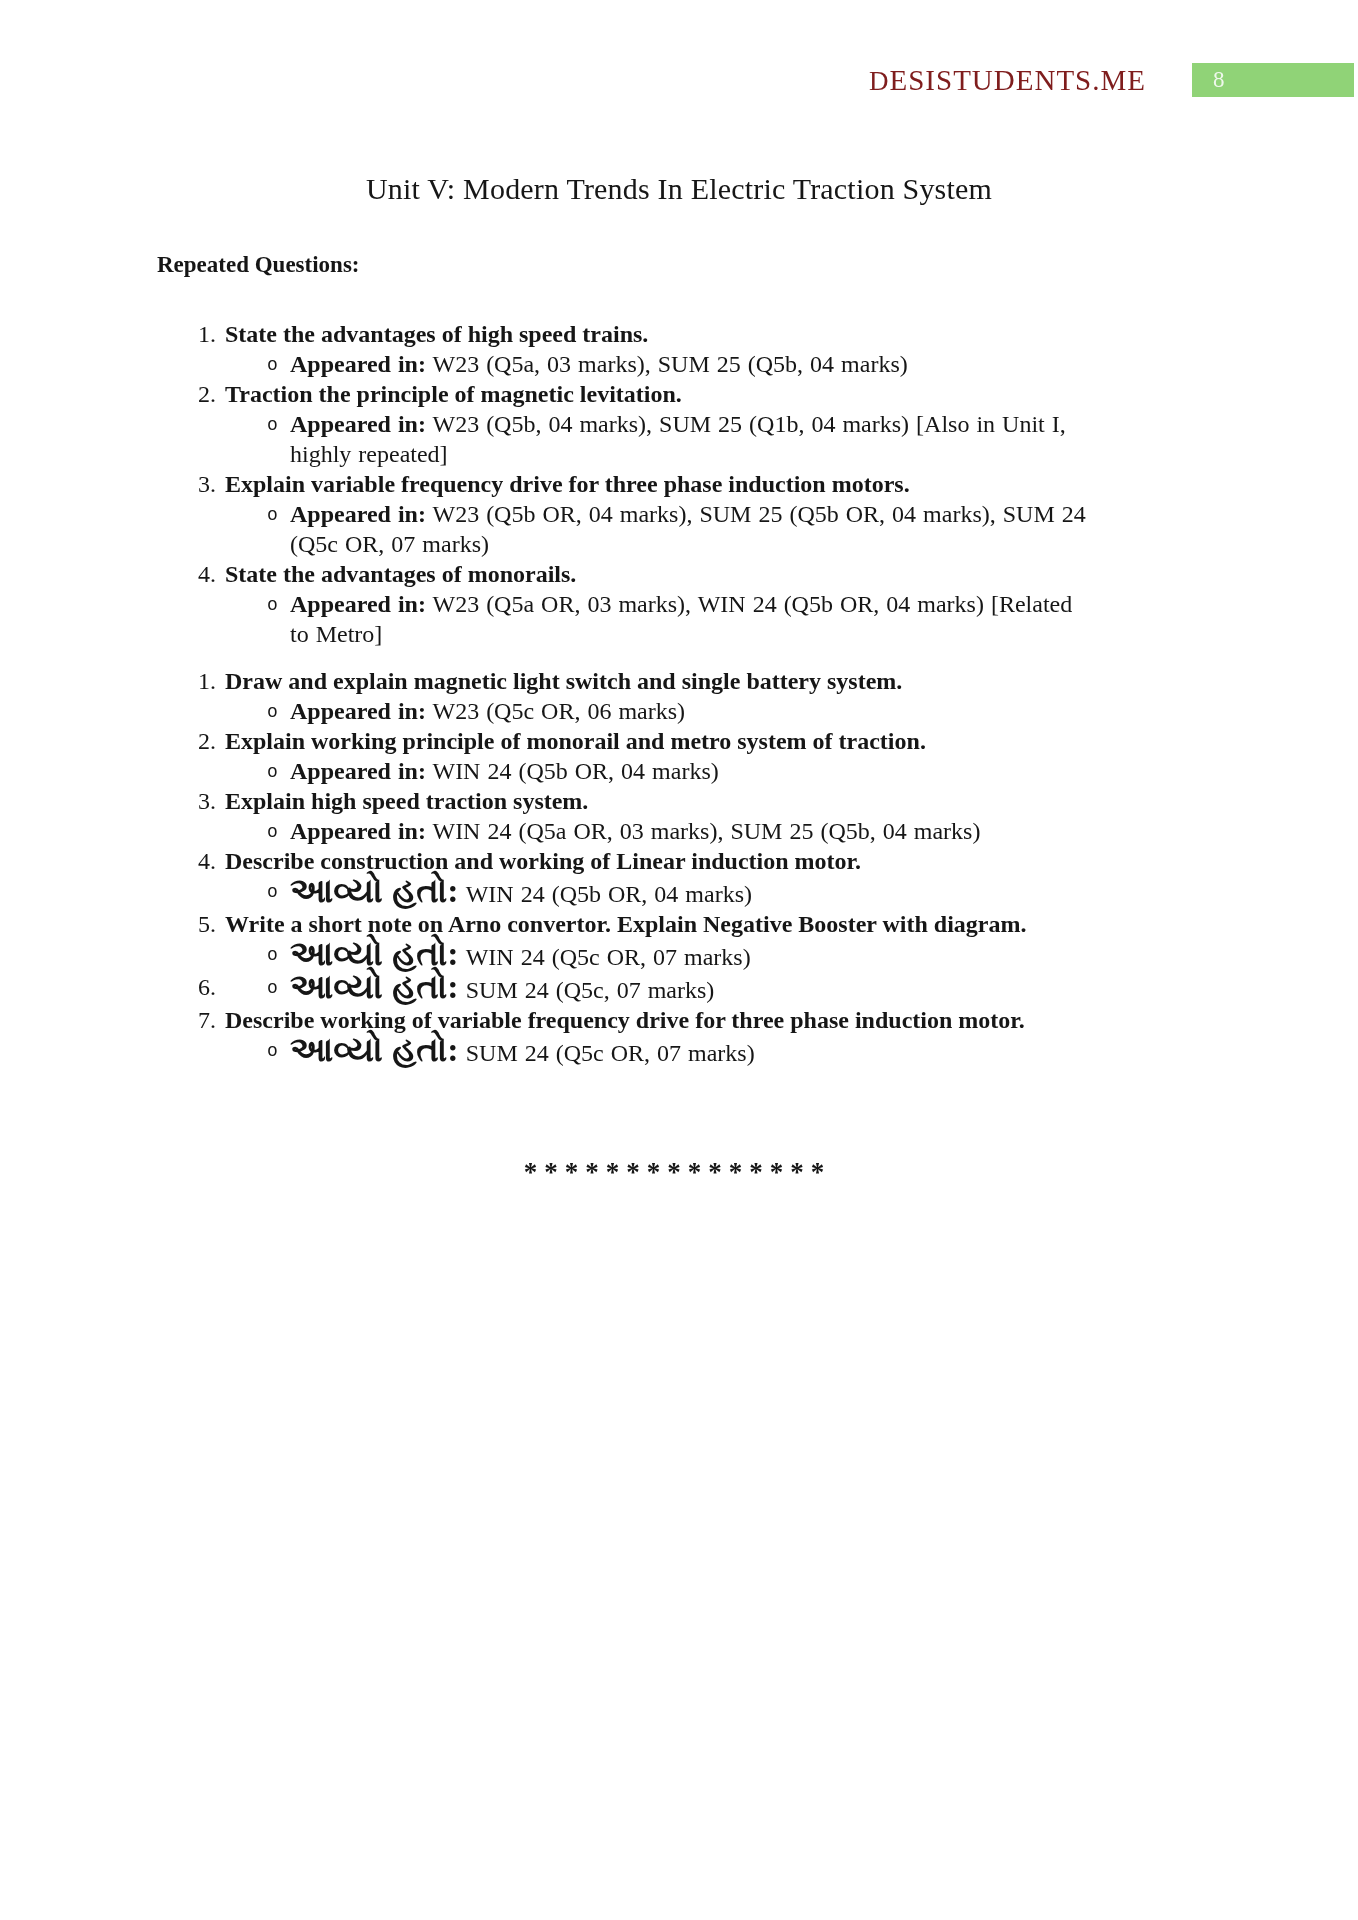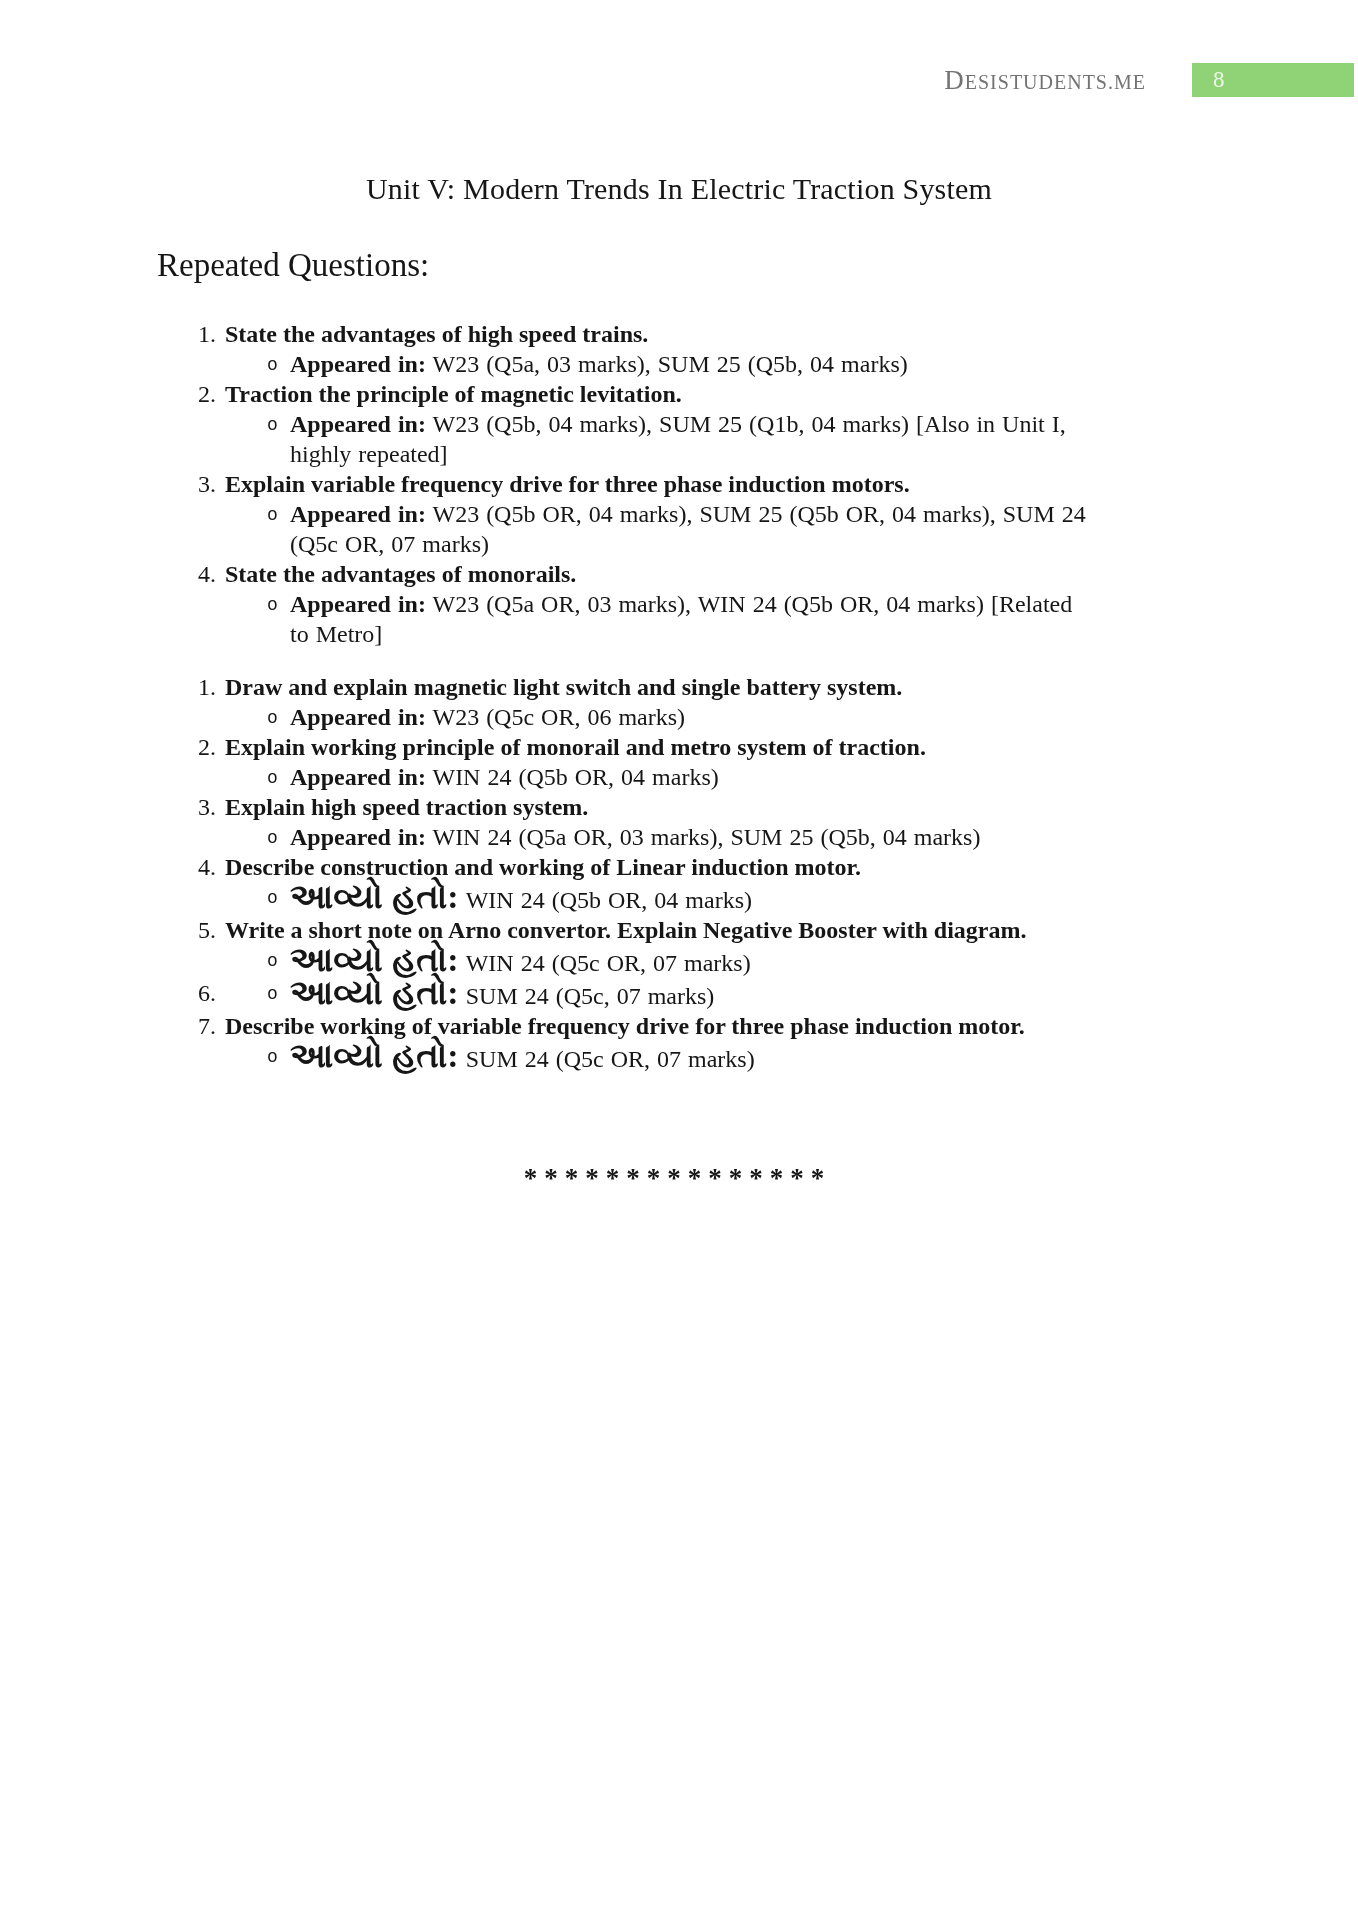--- a/index.html
+++ b/index.html
@@ -11,46 +11,46 @@
     overflow:hidden;
     font-family:"Liberation Serif","DejaVu Serif",serif;
     color:#161616;
   }
   
   .header {
     position:absolute; top:63px; right:4px;
     display:flex; align-items:center;
   }
   .site {
-    font-size:20px; color:#737373; letter-spacing:1px;
+    font-size:29px; color:#7f1d1d; letter-spacing:1px;
     font-variant:small-caps;
   }
   .site::first-letter { font-size:27px; }
   .pagebox {
     width:162px; height:34px; margin-left:46px;
     background:#90d377; color:#eff8ec;
     font-size:23px; line-height:33px; padding-left:21px;
   }
   
   .title {
     margin-top:172px;
     text-align:center;
     font-size:30px; line-height:34px; font-weight:normal;
     letter-spacing:0.2px;
   }
   
   .content { margin-left:157px; margin-right:160px; }
   .sec-heading {
-    font-size:33px; line-height:30px; font-weight:normal;
+    font-size:23px; line-height:30px; font-weight:bold;
   }
   .sec-heading.first { margin-top:44px; }
   .sec-heading.second { margin-top:13px; }
   ol.qlist { list-style:none; counter-reset:q; font-size:24px; line-height:30px; }
   ol.qlist.first  { margin-top:39px; }
-  ol.qlist.second { margin-top:23px; }
+  ol.qlist.second { margin-top:17px; }
   ol.qlist li { counter-increment:q; position:relative; padding-left:68px; }
   ol.qlist li::before {
     content:counter(q) ".";
     position:absolute; left:41px; top:0;
     font-weight:normal;
   }
   .q { font-weight:bold; }
   .sub { position:relative; padding-left:65px; max-width:872px; word-spacing:1px; }
   .bullet {
     position:absolute; left:42px; top:1px;

